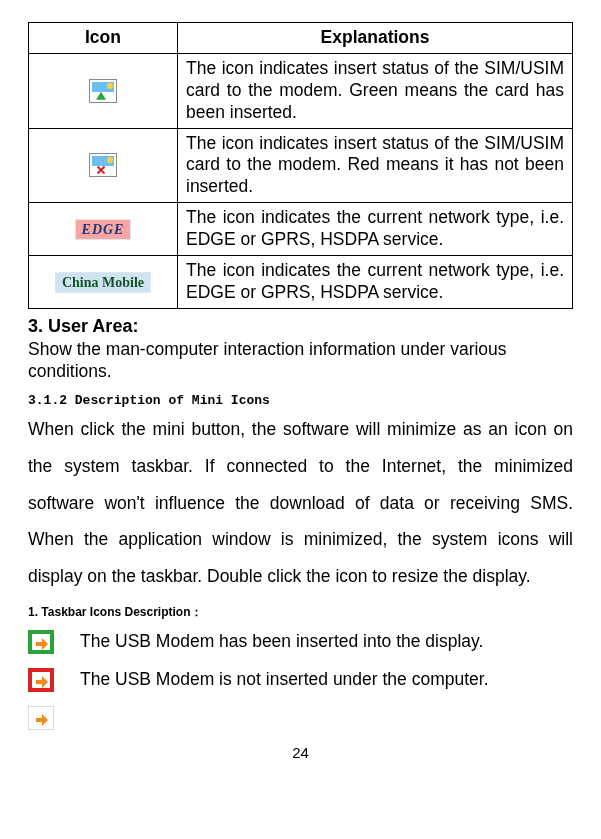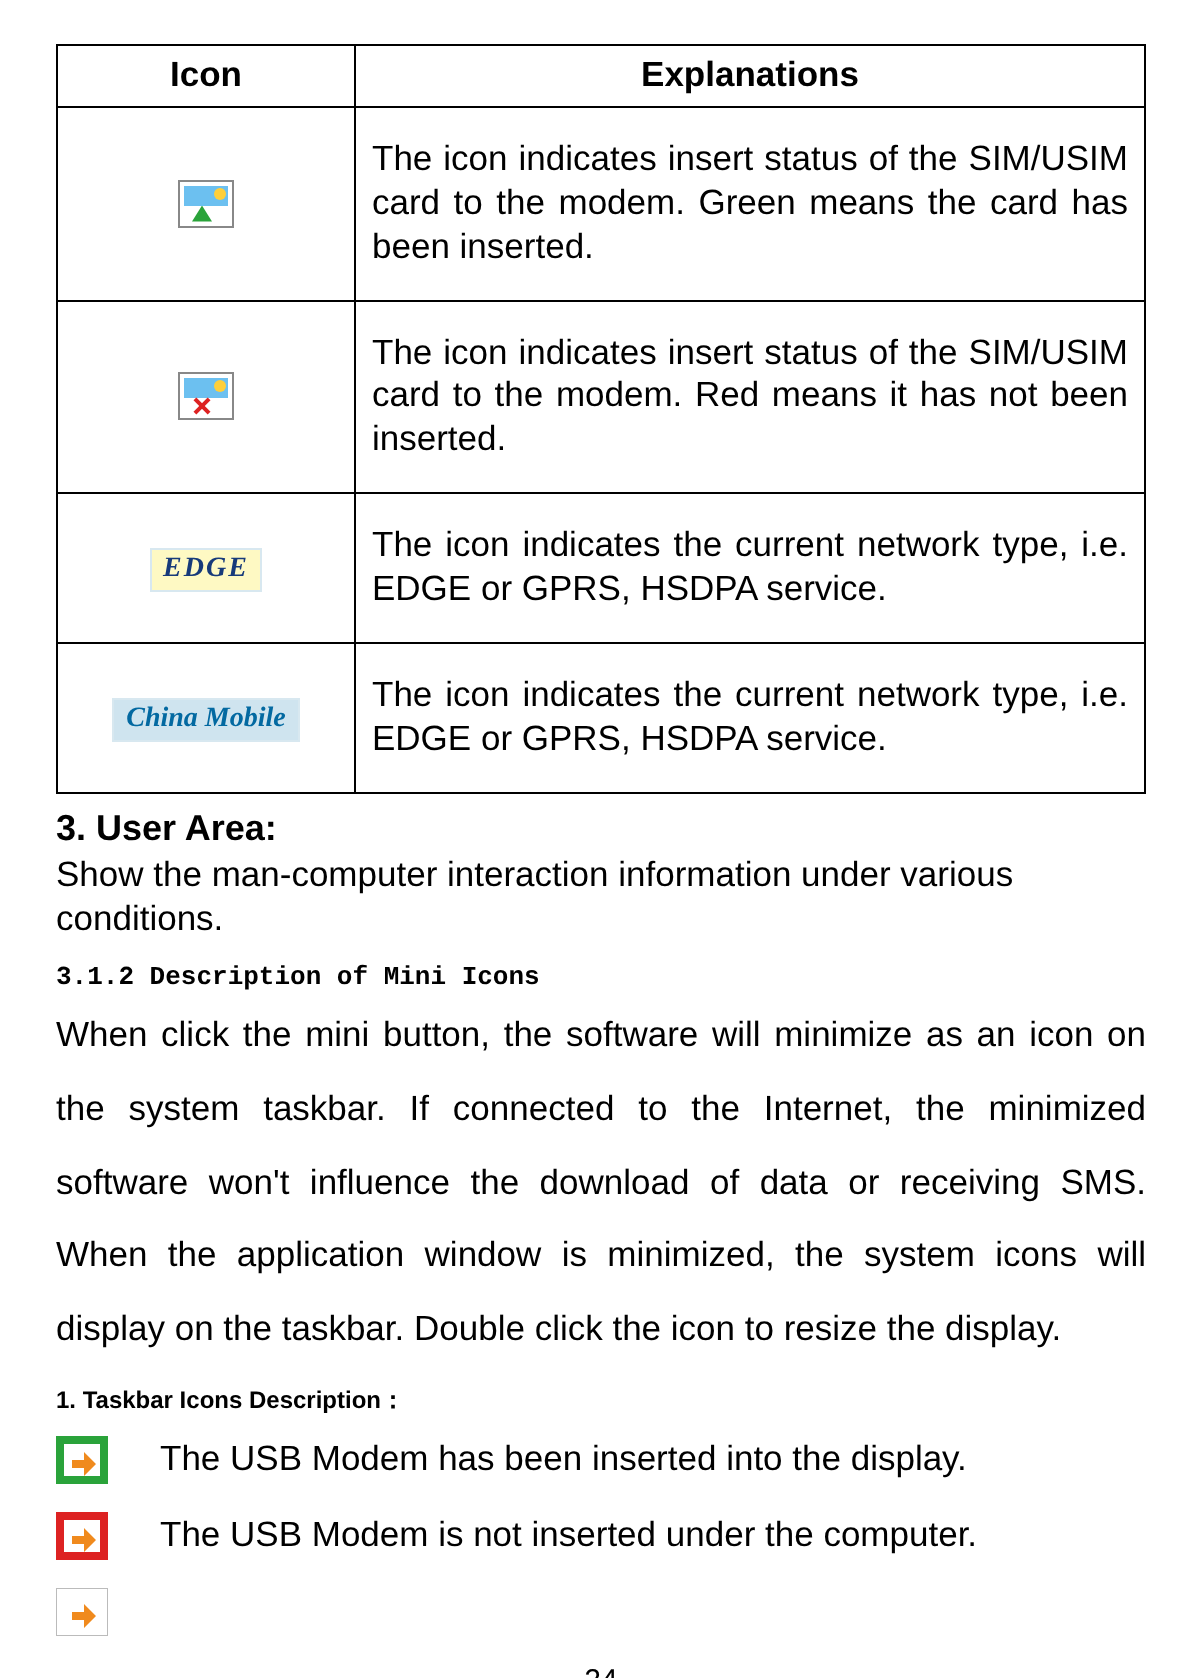--- a/index.html
+++ b/index.html
@@ -26,21 +26,21 @@
     font-weight: bold;
     text-align: center;
     padding: 4px 6px;
   }
   td.icon-cell {
     width: 140px;
     text-align: center;
     padding: 6px 4px;
   }
   td.exp-cell {
-    padding: 15px 8px;
+    padding: 4px 8px;
     text-align: justify;
   }
   .section-heading {
     font-family: Verdana, Geneva, sans-serif;
     font-weight: bold;
     font-size: 18px;
     margin-top: 4px;
     margin-bottom: 0;
   }
   .sub-heading {
@@ -101,36 +101,35 @@
   .sim-green .mark { background: #2aa33a; clip-path: polygon(50% 0, 100% 100%, 0 100%); }
   .sim-red .mark { background: #d22; }
   .sim-red .mark::before, .sim-red .mark::after {
     content: ""; position: absolute; left: 4px; top: -1px; width: 2px; height: 10px; background: #d22; transform: rotate(45deg);
   }
   .sim-red .mark::after { transform: rotate(-45deg); }
   .sim-red .mark { background: transparent; }
 
   .edge-badge {
     display: inline-block;
-    background: #fef9c3;
+    background: #fca5a5;
     color: #173a7a;
     font-family: Georgia, serif;
     font-weight: bold;
     font-style: italic;
     letter-spacing: 1px;
     padding: 1px 6px;
     font-size: 14px;
     border: 1px solid #d8e8f0;
   }
   .carrier-badge {
     display: inline-block;
     background: #cfe4ef;
-    color: #0369a1;
+    color: #14532d;
     font-family: Georgia, 'Times New Roman', serif;
-    font-style: italic;
     font-weight: bold;
     padding: 1px 6px;
     font-size: 14px;
     border: 1px solid #d8e8f0;
   }
 
   .tb-icon {
     width: 26px;
     height: 24px;
     display: inline-block;

